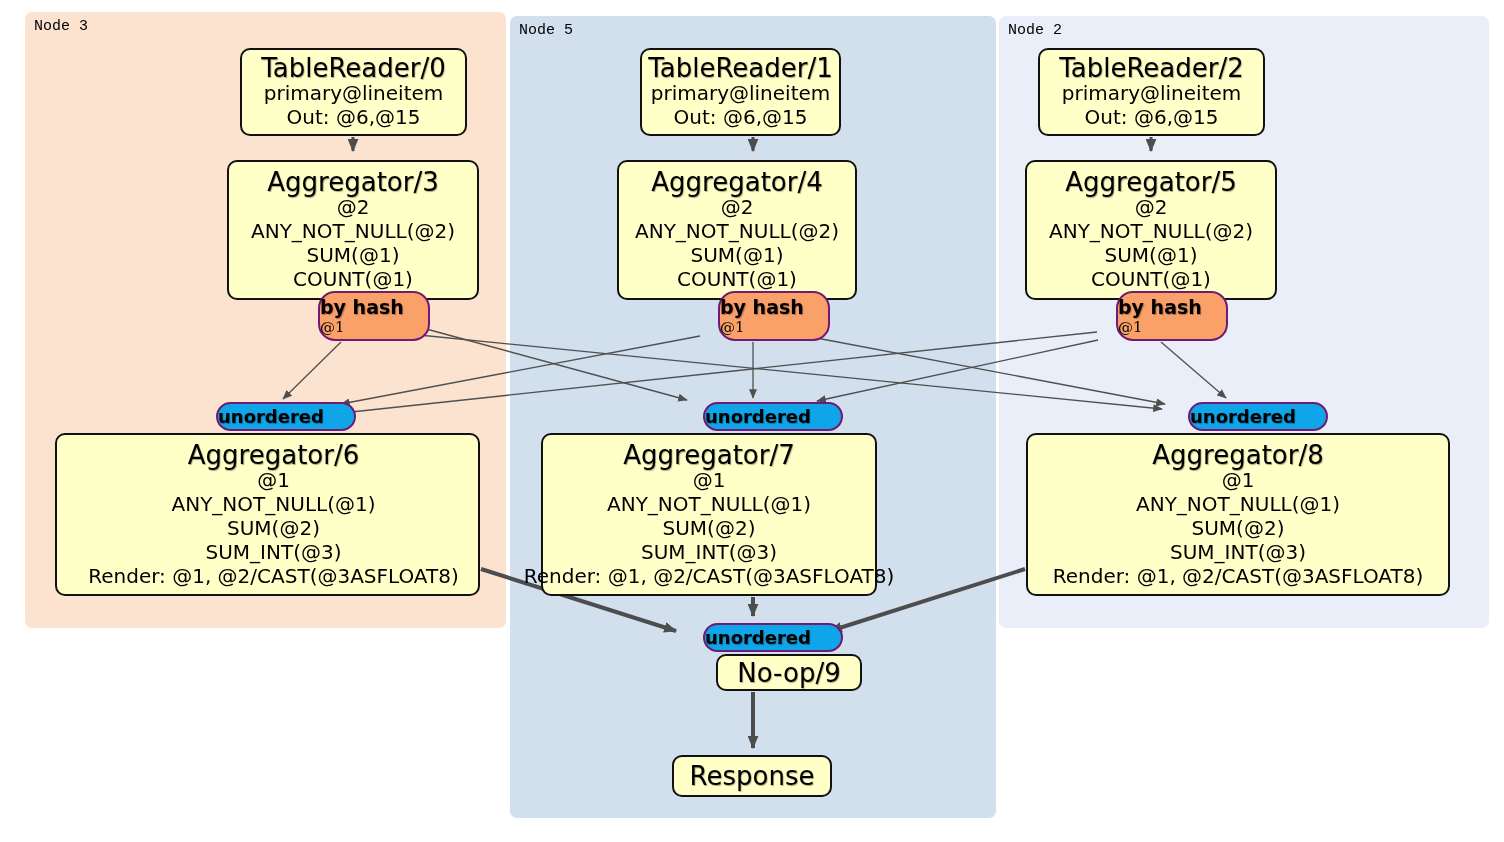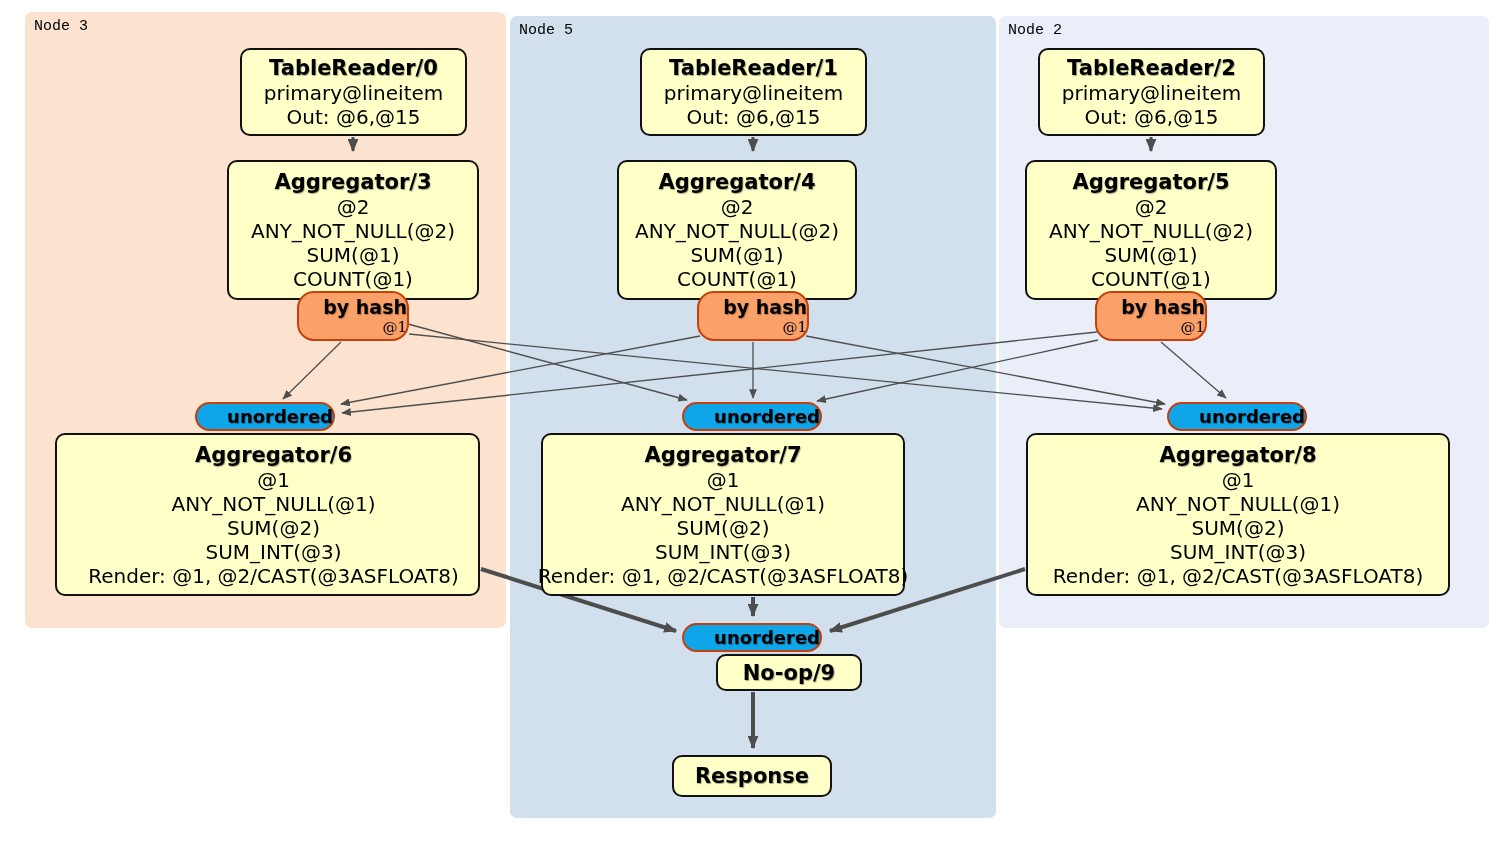--- a/index.html
+++ b/index.html
@@ -14,29 +14,29 @@
     font-size:15px; color:#000;
   }
   .edges { position:absolute; left:0; top:0; pointer-events:none; }
   .gbox {
     position:absolute; box-sizing:border-box;
     background:#ffffc8; border:2px solid #111; border-radius:10px;
     display:flex; flex-direction:column; align-items:center; justify-content:center;
     text-align:center; color:#000;
   }
   .gbox .title {
-    font-weight:bold; font-size:21px; line-height:26px;
+    font-weight:normal; font-size:26px; line-height:26px;
     text-shadow:0.8px 1px 1px rgba(0,0,0,0.35);
     white-space:nowrap;
   }
   .gbox .line { font-size:20px; line-height:24px; white-space:nowrap; }
   .pill {
-    position:absolute; box-sizing:border-box; border:2px solid #c2410c;
-    display:flex; flex-direction:column; align-items:flex-end; justify-content:center;
-    text-align:center; color:#000;
+    position:absolute; box-sizing:border-box; border:2px solid #701a75;
+    display:flex; flex-direction:column; align-items:flex-start; justify-content:center;
+    text-align:center; color:#000;margin-left:21px;
   }
   .router { background:#f9a169; border-radius:17px; }
   .router .rlabel {
     font-weight:bold; font-size:19px; line-height:23px;
     text-shadow:0.8px 1px 1px rgba(0,0,0,0.3); white-space:nowrap;
   }
   .router .rdetail {
     font-family:"DejaVu Serif", serif; font-size:15px; line-height:17px;
   }
   .stream { background:#0ea5e9; border-radius:16px; }
@@ -115,40 +115,40 @@
   </div>
   <div class="gbox z2" style="left:55px; top:433px; width:425px; height:163px;padding-left:12px;">
     <div class="title">Aggregator/6</div>
     <div class="line">@1</div>
     <div class="line">ANY_NOT_NULL(@1)</div>
     <div class="line">SUM(@2)</div>
     <div class="line">SUM_INT(@3)</div>
     <div class="line">Render: @1, @2/CAST(@3ASFLOAT8)</div>
   </div>
 
-  <div class="gbox z2" style="left:640px; top:48px; width:227px; height:88px;">
+  <div class="gbox z2" style="left:640px; top:48px; width:201px; height:88px;">
     <div class="title">TableReader/1</div>
     <div class="line">primary@lineitem</div>
     <div class="line">Out: @6,@15</div>
   </div>
   <div class="gbox z2" style="left:617px; top:160px; width:240px; height:140px;">
     <div class="title">Aggregator/4</div>
     <div class="line">@2</div>
     <div class="line">ANY_NOT_NULL(@2)</div>
     <div class="line">SUM(@1)</div>
     <div class="line">COUNT(@1)</div>
   </div>
   <div class="pill router z3" style="left:697px; top:291px; width:112px; height:50px;">
     <div class="rlabel">by hash</div>
     <div class="rdetail">@1</div>
   </div>
   <div class="pill stream z3" style="left:682px; top:402px; width:140px; height:29px;">
     <div class="slabel">unordered</div>
   </div>
-  <div class="gbox z2" style="left:541px; top:433px; width:364px; height:163px;">
+  <div class="gbox z2" style="left:541px; top:433px; width:336px; height:163px;">
     <div class="title">Aggregator/7</div>
     <div class="line">@1</div>
     <div class="line">ANY_NOT_NULL(@1)</div>
     <div class="line">SUM(@2)</div>
     <div class="line">SUM_INT(@3)</div>
     <div class="line">Render: @1, @2/CAST(@3ASFLOAT8)</div>
   </div>
 
   <div class="gbox z2" style="left:1038px; top:48px; width:227px; height:88px;">
     <div class="title">TableReader/2</div>

